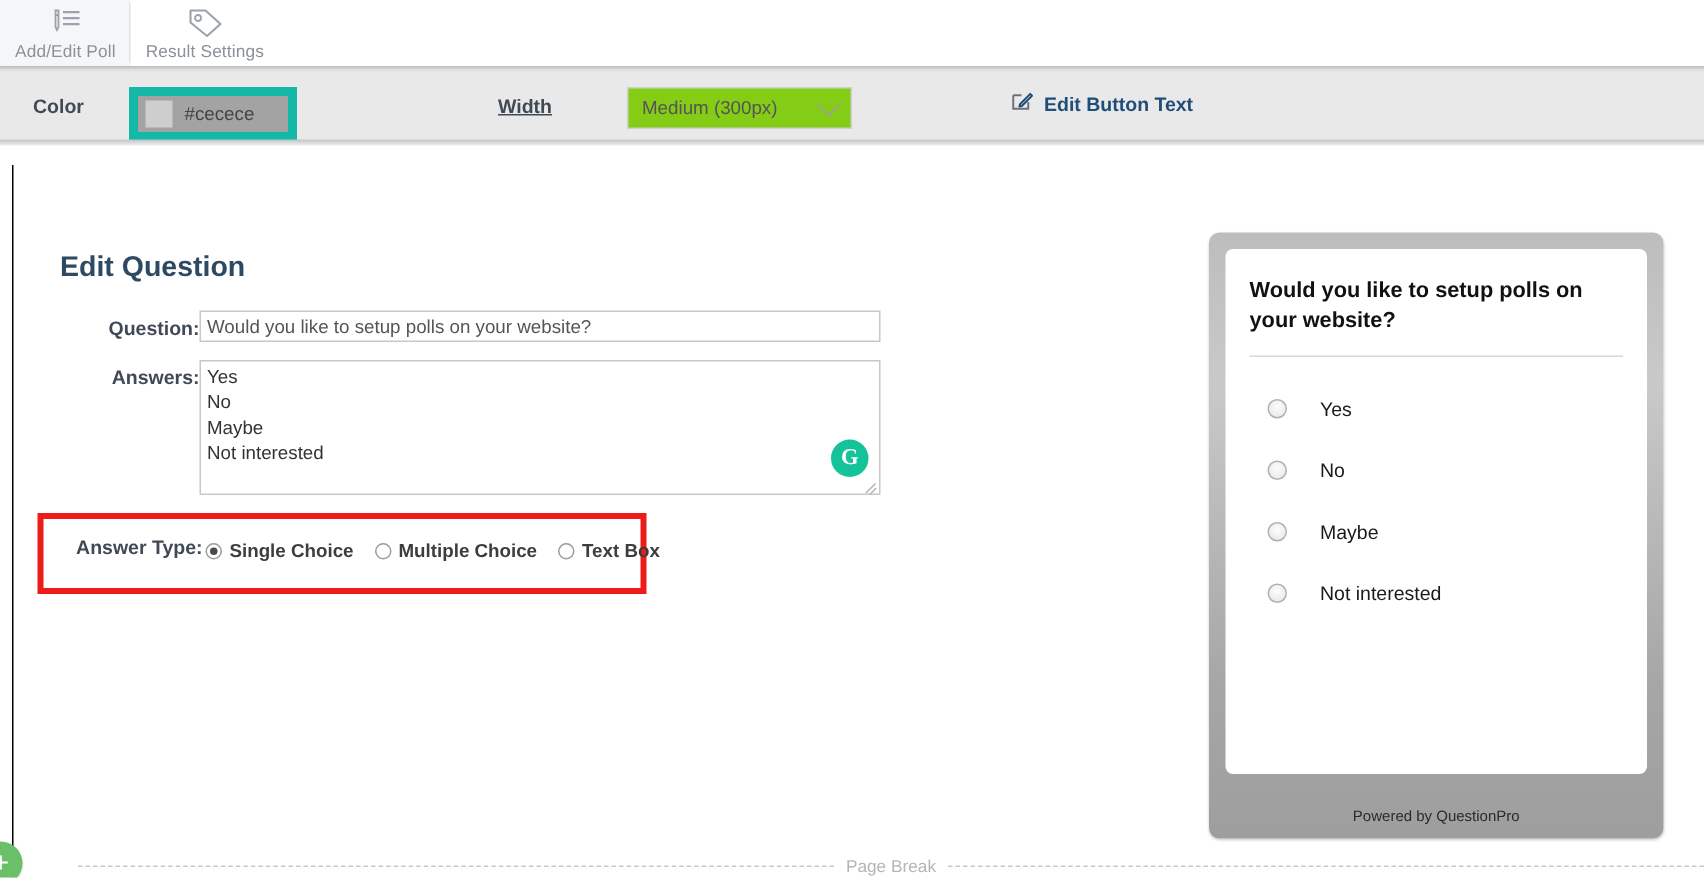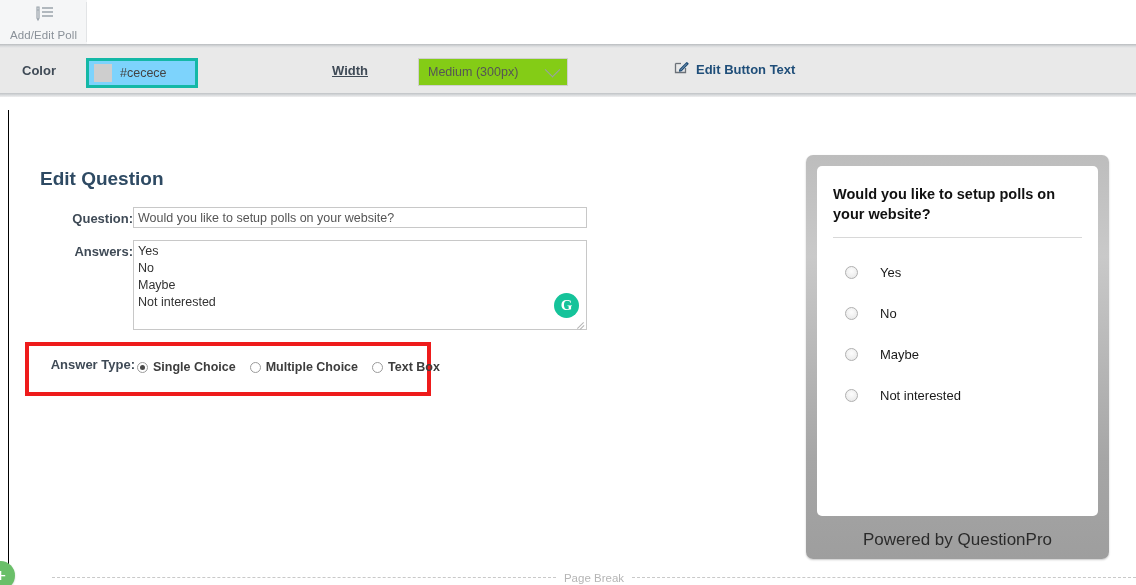--- a/index.html
+++ b/index.html
@@ -43,21 +43,21 @@
     position:absolute; left:0; top:48px; width:1136px; height:45px;
     background:#e9e9e9;
     display:flex; align-items:center;
   }
   .prop-label {
     font-size:13px; font-weight:bold; color:#3f4a56;
   }
   .color-label { position:absolute; left:22px; }
   .color-box {
     position:absolute; left:86px; top:58px;
-    width:112px; height:27px; background:#7dd3fc; border:3px solid #14b8a6;
+    width:112px; height:27px; background:#a3a3a3; border:6px solid #14b8a6;
     display:flex; align-items:center; padding:12px 5px;
   }
   .color-swatch { width:18px; height:18px; background:#cecece; }
   .color-text { font-size:12.5px; color:#444; margin-left:8px; }
 
   .width-label { position:absolute; left:332px;text-decoration:underline; }
   .width-select {
     position:absolute; left:418px; top:58px;
     width:150px; height:28px; background:#84cc16; border:1px solid #cfcfcf;
     display:flex; align-items:center; justify-content:space-between;
@@ -173,21 +173,21 @@
   .poll-opt-label { font-size:13px; color:#1a1a1a; }
   .vote-wrap { position:absolute; left:0; right:0; top:270px; display:flex; justify-content:center; }
   .vote-btn {
     width:95px; height:30px; border:1px solid #9a9a9a; border-radius:4px;
     background:linear-gradient(to bottom,#f0f0f0 0%, #dcdcdc 48%, #bdbdbd 100%);
     font-family:"Liberation Sans", sans-serif;
     font-size:14px; font-weight:bold; color:#111; cursor:pointer;
   }
   .poll-footer {
     position:absolute; left:0; right:0; bottom:9px;
-    text-align:center; font-size:17px; color:#2b2b2b;
+    text-align:center; font-size:10px; color:#2b2b2b;
   }
 
   
   .pagebreak {
     position:absolute; left:52px; top:577px; width:1084px; height:1px;
     display:flex; align-items:center;
   }
   .pb-line { flex:1; border-top:1px dashed #c9c9c9; }
   .pb-text { font-size:11.5px; color:#b5b5b5; padding:0 8px; }
   .add-btn {
@@ -209,20 +209,29 @@
         <path d="M5 2 L5 13 L6 15 L7 13 L7 2 Z" fill="none" stroke="#9aa3ab" stroke-width="1.2"></path>
         <line x1="5" y1="5" x2="7" y2="5" stroke="#9aa3ab" stroke-width="1.2"></line>
         <line x1="10" y1="3" x2="21" y2="3" stroke="#9aa3ab" stroke-width="1.5"></line>
         <line x1="10" y1="7" x2="21" y2="7" stroke="#9aa3ab" stroke-width="1.5"></line>
         <line x1="10" y1="11" x2="21" y2="11" stroke="#9aa3ab" stroke-width="1.5"></line>
       </svg>
     </span>
     <span class="tab-label">Add/Edit Poll</span>
   </div>
 
+  <div class="tab">
+    <span class="tab-icon">
+      <svg width="26" height="22" viewBox="0 0 26 22">
+        <path d="M3 3 L13 3 L23 12 L14 20 L3 11 Z" fill="none" stroke="#9aa3ab" stroke-width="1.4" stroke-linejoin="round"></path>
+        <circle cx="8" cy="8" r="2" fill="none" stroke="#9aa3ab" stroke-width="1.2"></circle>
+      </svg>
+    </span>
+    <span class="tab-label">Result Settings</span>
+  </div>
 
 </div>
 <div class="tabbar-sep"></div>
 
 <div class="proptoolbar">
   <span class="prop-label color-label">Color</span>
   <span class="prop-label width-label">Width</span>
 </div>
 
 <div class="color-box">

